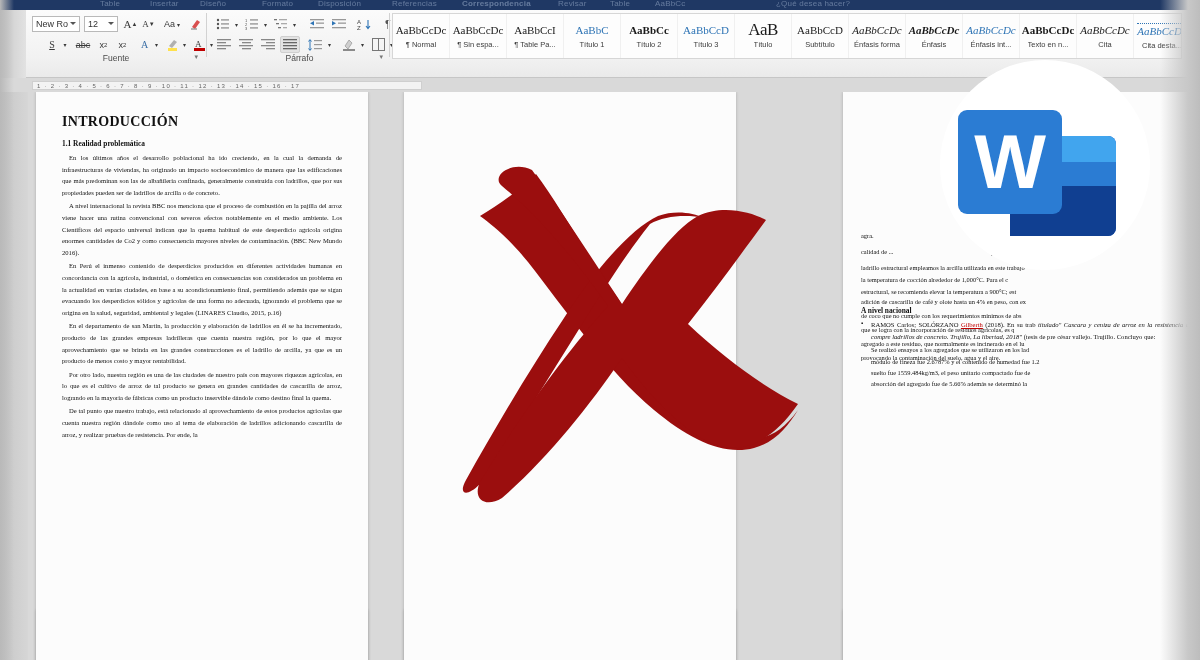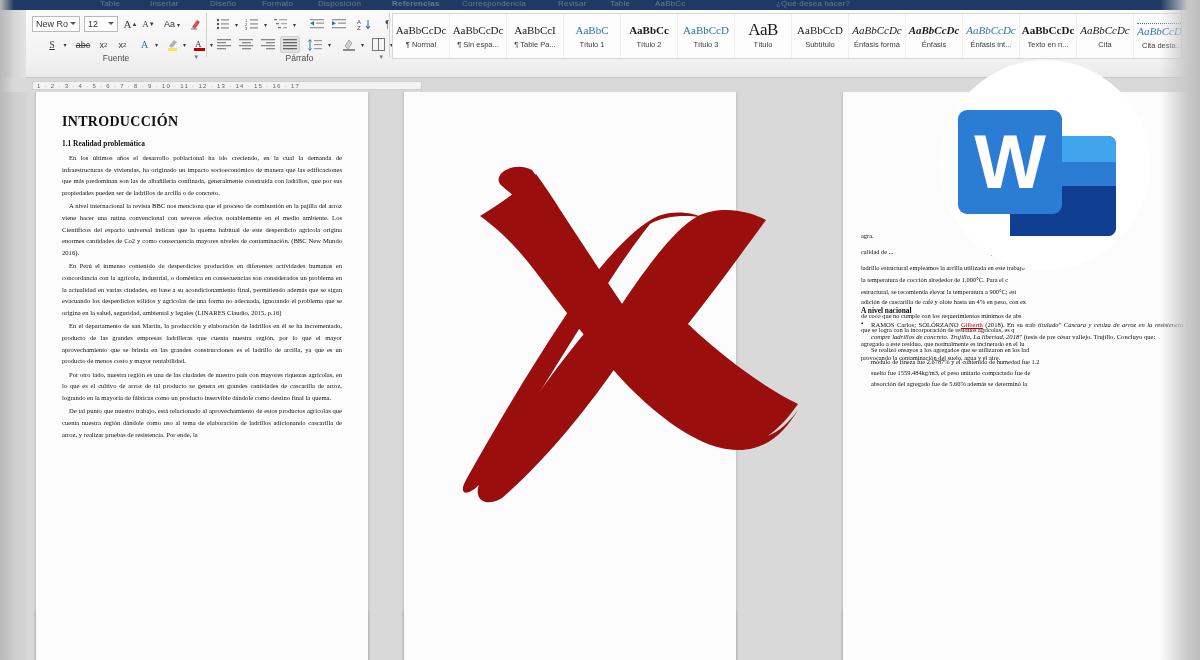--- a/index.html
+++ b/index.html
@@ -223,25 +223,25 @@
   }
 </style>
 </head>
 <body>
 
 <div id="root">
 
   <div class="ribbon-tabs" id="tabstrip">
       <div class="tab" style="left: 100px;">Table</div>
       <div class="tab" style="left: 150px;">Insertar</div>
-      <div class="tab" style="left: 210px;">Diseño</div>
+      <div class="tab" style="left: 200px;">Diseño</div>
       <div class="tab" style="left: 262px;">Formato</div>
       <div class="tab" style="left: 318px;">Disposición</div>
-      <div class="tab" style="left: 392px; font-weight: bold;">Referencias</div>
-      <div class="tab" style="left: 462px;">Correspondencia</div>
+      <div class="tab" style="left: 392px;">Referencias</div>
+      <div class="tab" style="left: 462px; font-weight: bold;">Correspondencia</div>
       <div class="tab" style="left: 558px;">Revisar</div>
       <div class="tab" style="left: 610px;">Table</div>
       <div class="tab" style="left: 655px;">AaBbCc</div>
       <div class="tab" style="left: 776px;">¿Qué desea hacer?</div>
     </div>
 
   <div class="ribbon-body"></div>
   <div class="ribbon-left-edge"></div>
 
   <div class="grp" id="grp-font" style="left:30px; width:172px;">

